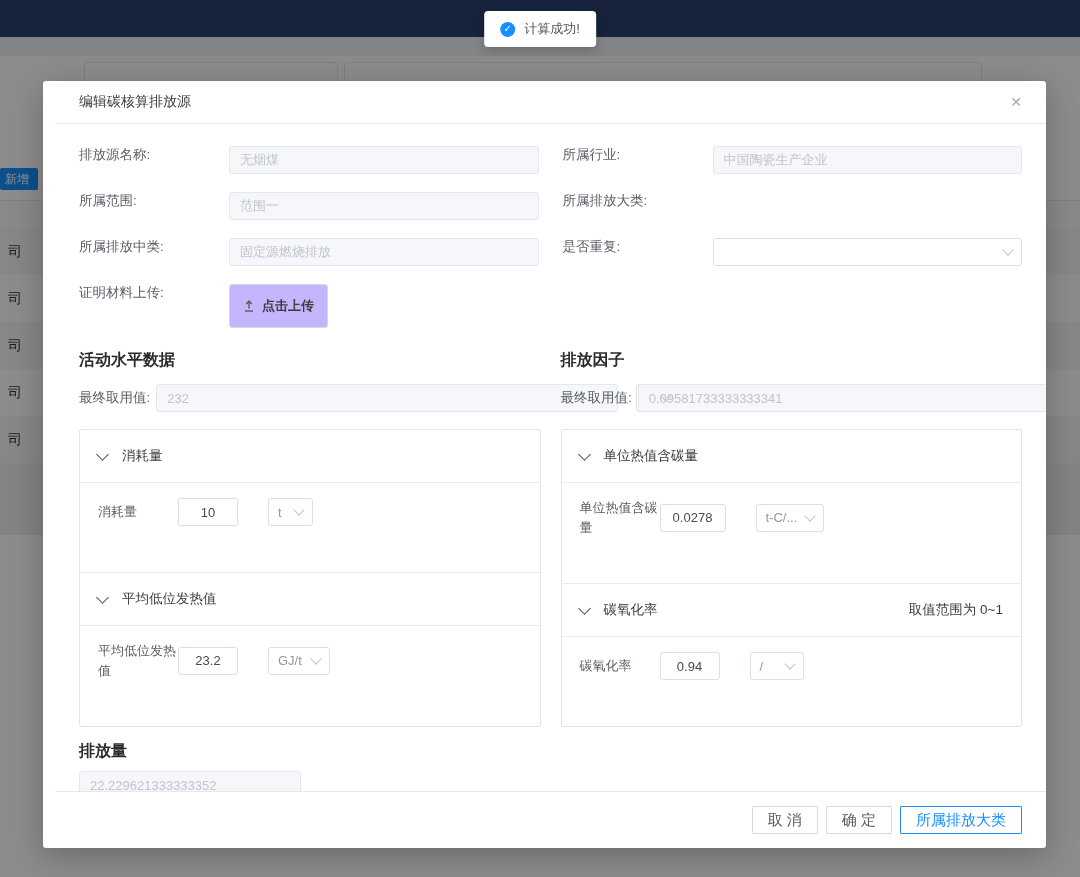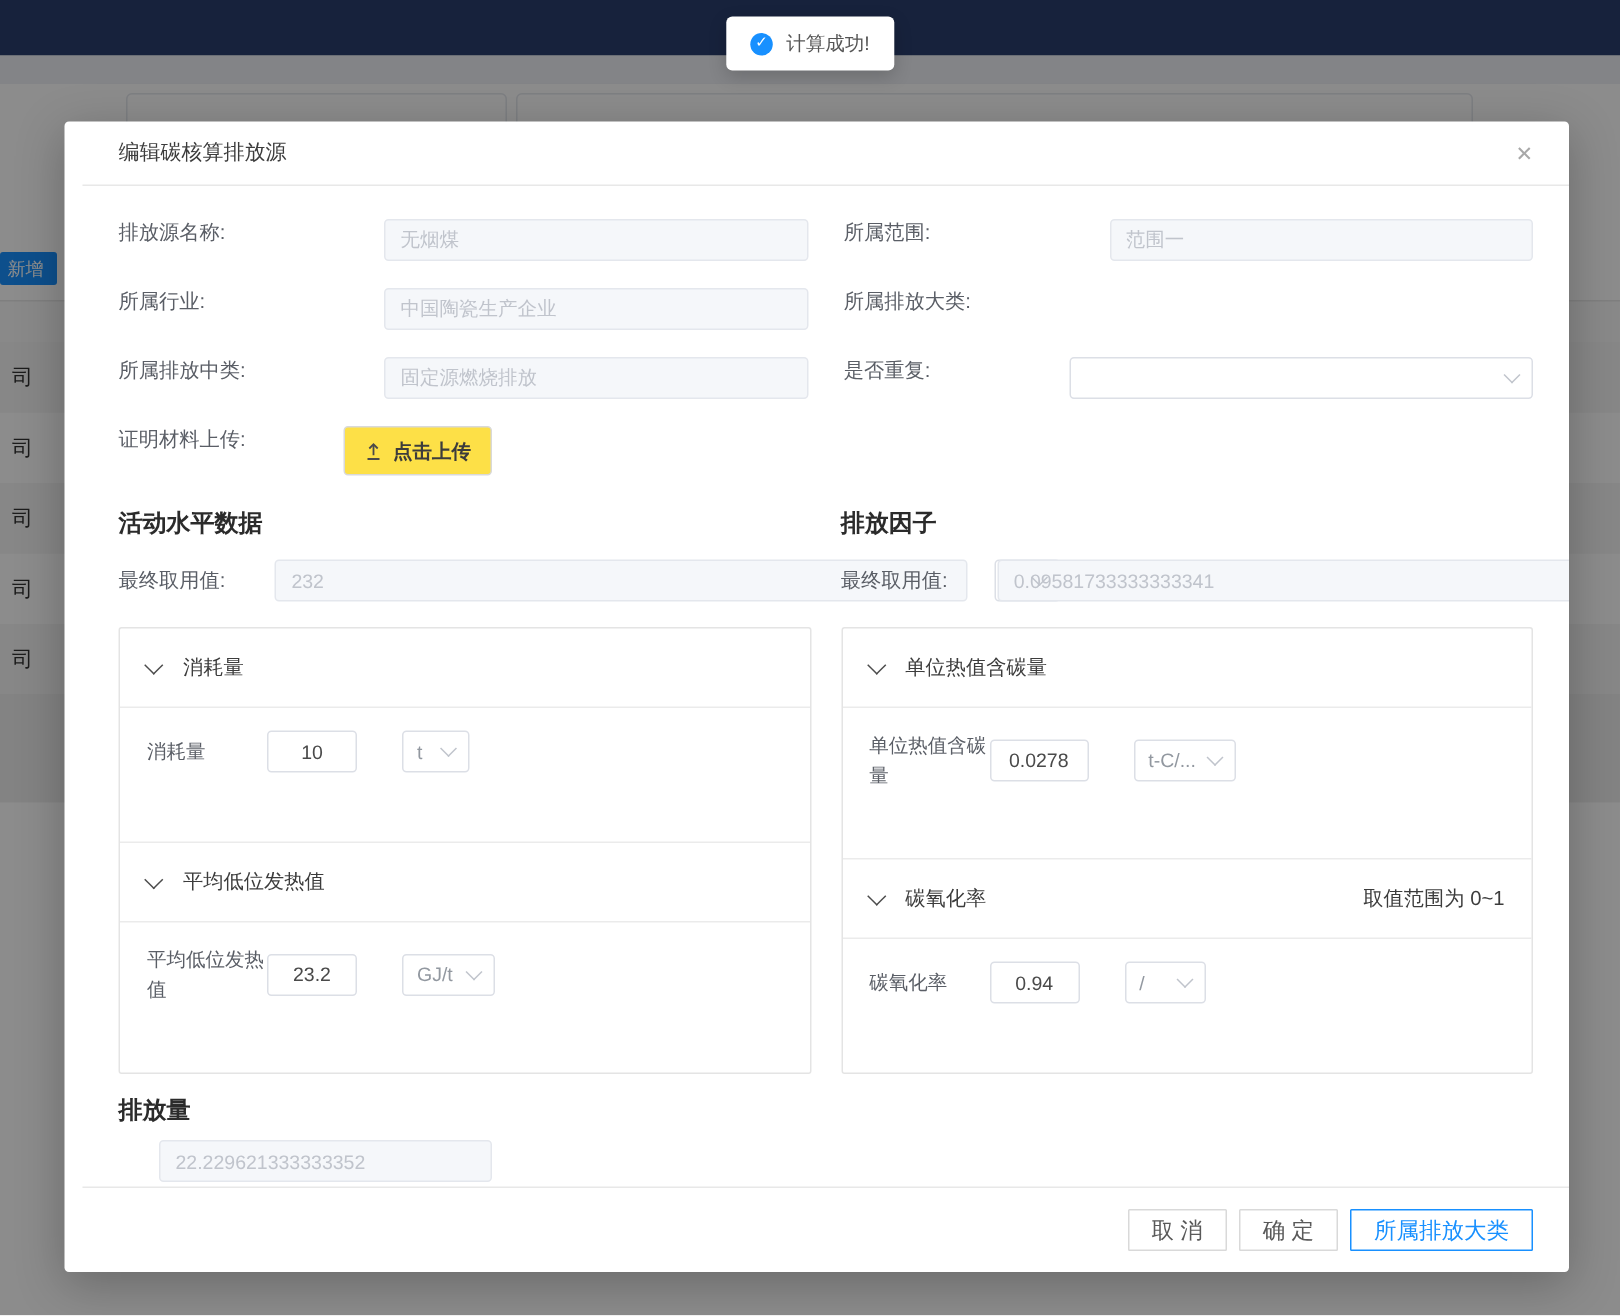--- a/index.html
+++ b/index.html
@@ -42,30 +42,30 @@
   .modal-body{flex:1;padding:22px 24px 0;overflow:hidden;}
   .modal-footer{flex:0 0 56px;border-top:1px solid #e8e8e8;display:flex;align-items:center;
     justify-content:flex-end;gap:8px;padding:0 24px;}
 
   
   .form-grid{display:grid;grid-template-columns:1fr 1fr;column-gap:24px;row-gap:18px;margin-bottom:22px;}
   .field{display:flex;align-items:flex-start;}
   .flabel{flex:0 0 150px;font-size:13.5px;color:#5a5e66;}
   .ctrl{flex:1;display:flex;}
   input.txt{height:28px;box-sizing:border-box;border:1px solid #dcdfe6;border-radius:3px;padding:0 10px;
-    font-size:13px;color:#606266;width:100%;background:#fff;outline:none;font-family:inherit;margin-left:27px;}
+    font-size:13px;color:#606266;width:100%;background:#fff;outline:none;font-family:inherit;}
   input.txt.dis{background:#f5f7fa;border-color:#e4e7ed;color:#c0c4cc;}
   .sel{box-sizing:border-box;height:28px;border:1px solid #dcdfe6;border-radius:3px;background:#fff;
     display:flex;align-items:center;justify-content:space-between;padding:0 9px;font-size:13px;
     color:#9298a0;cursor:pointer;}
   .sel-full{width:100%;}
   .chev{width:7px;height:7px;border-left:1.5px solid #c0c4cc;border-bottom:1.5px solid #c0c4cc;
     transform:rotate(-45deg);margin-top:-4px;flex:0 0 auto;}
   .chev.dark{width:8px;height:8px;border-color:#4c4c4c;}
-  .upload-btn{height:33px;border:1px solid #d9d9d9;border-radius:3px;background:#fde047;display:inline-flex;
+  .upload-btn{height:44px;border:1px solid #d9d9d9;border-radius:3px;background:#c4b5fd;display:inline-flex;
     align-items:center;gap:7px;padding:0 13px;font-size:13px;color:#3c3c3c;font-weight:600;cursor:pointer;
     font-family:inherit;}
 
   
   .sec-title{font-size:16px;font-weight:700;color:#2b2b2b;margin:0 0 13px;}
   .two-col{display:grid;grid-template-columns:1fr 1fr;column-gap:20px;}
   .final-row{display:flex;align-items:center;margin-bottom:17px;}
   .final-label{font-size:13.5px;color:#5a5e66;margin-right:6px;white-space:nowrap;}
   .w152{width:152px;flex:0 0 auto;}
   .final-sel{margin-left:18px;}
@@ -140,29 +140,29 @@
     <div class="modal-body">
 
       <div class="form-grid">
         <div class="field">
           <span class="flabel">排放源名称:</span>
           <span class="ctrl">
               <input class="txt dis" disabled="" value="无烟煤" style="">
             </span>
         </div>
         <div class="field">
+          <span class="flabel">所属行业:</span>
+          <span class="ctrl">
+              <input class="txt dis" disabled="" value="中国陶瓷生产企业" style="">
+            </span>
+        </div>
+        <div class="field">
           <span class="flabel">所属范围:</span>
           <span class="ctrl">
               <input class="txt dis" disabled="" value="范围一" style="">
-            </span>
-        </div>
-        <div class="field">
-          <span class="flabel">所属行业:</span>
-          <span class="ctrl">
-              <input class="txt dis" disabled="" value="中国陶瓷生产企业" style="">
             </span>
         </div>
         <div class="field">
           <span class="flabel">所属排放大类:</span>
         </div>
         <div class="field">
           <span class="flabel">所属排放中类:</span>
           <span class="ctrl">
               <input class="txt dis" disabled="" value="固定源燃烧排放" style="">
             </span>

